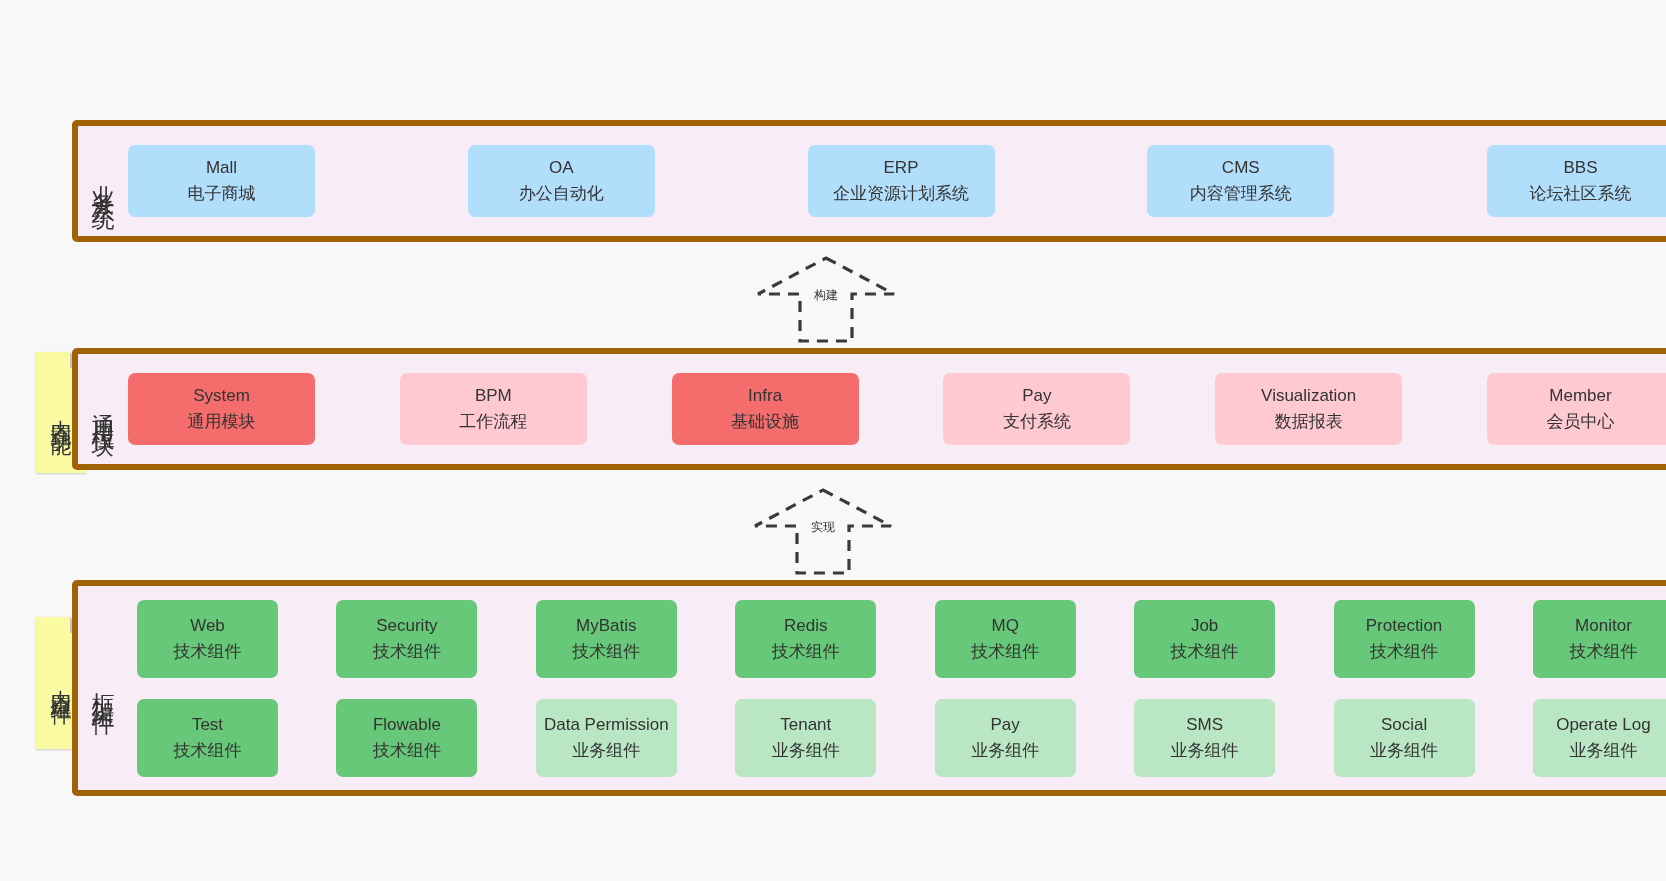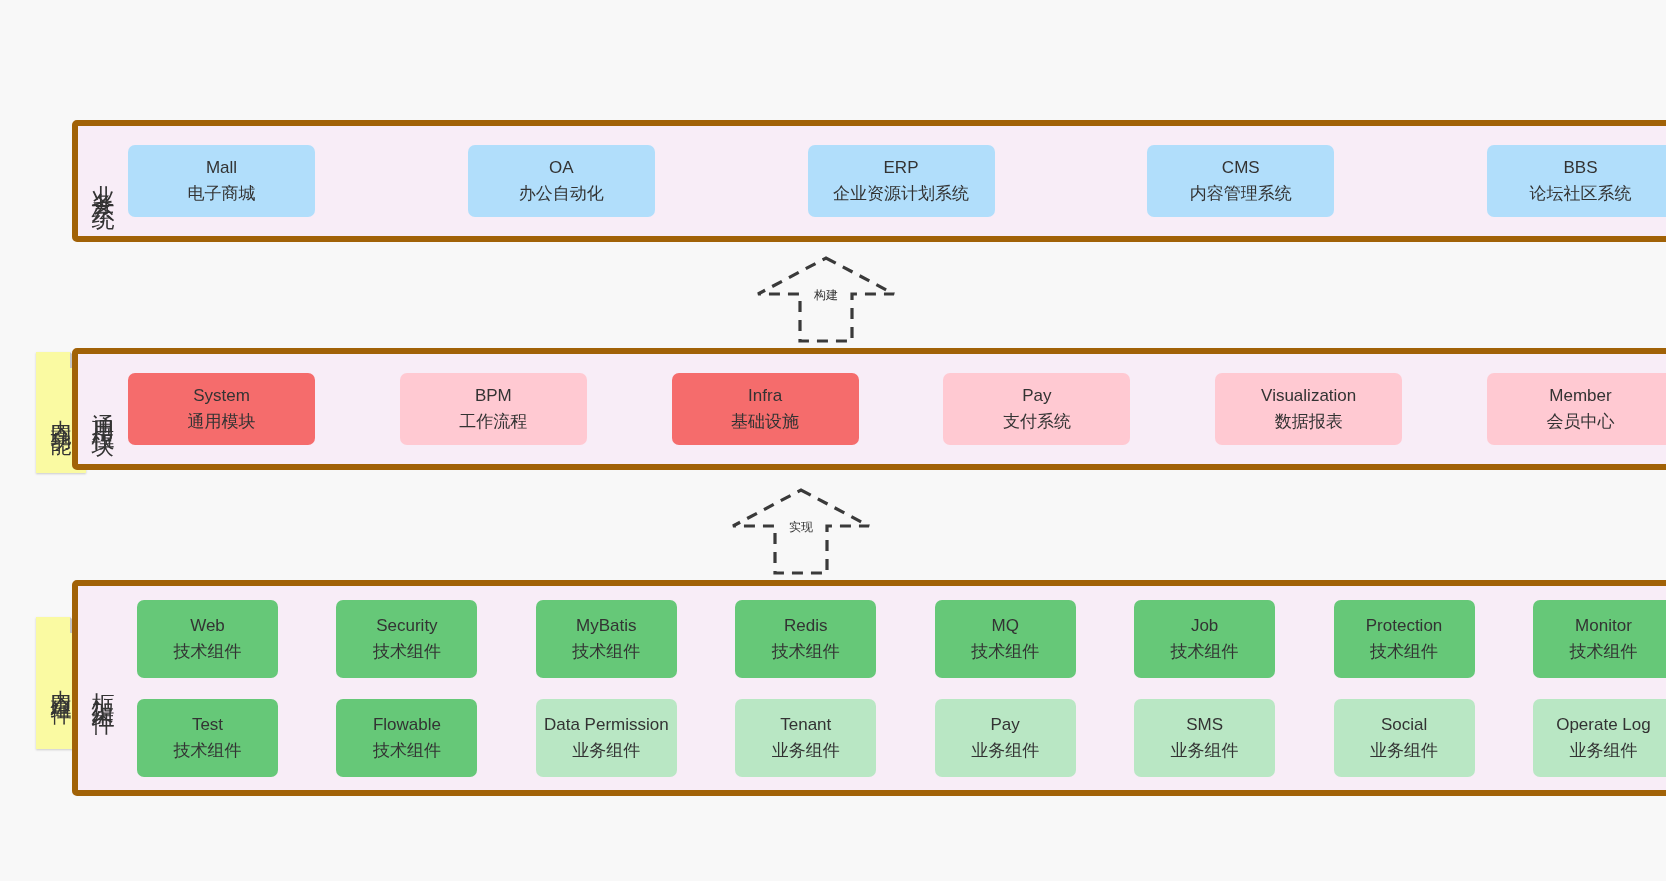--- a/index.html
+++ b/index.html
@@ -85,21 +85,21 @@
   .box--green { background:#66c878; }
   .box--light_green { background:#b9e7c4; }
   .box-title, .box-subtitle { display:block; }
 
   
   .arrow {
     position:absolute;
     width:150px; height:90px;
   }
   .arrow-1 { left:751px; top:254px; }
-  .arrow-2 { left:726px; top:486px; }
+  .arrow-2 { left:748px; top:486px; }
   .arrow svg { position:absolute; inset:0; }
   .arrow-label {
     position:absolute;
     left:50%; top:33px;
     transform:translateX(-50%);
     background:#f8f8f8;
     padding:0 3px;
     font-size:12px;
     color:#333;
     white-space:nowrap;

